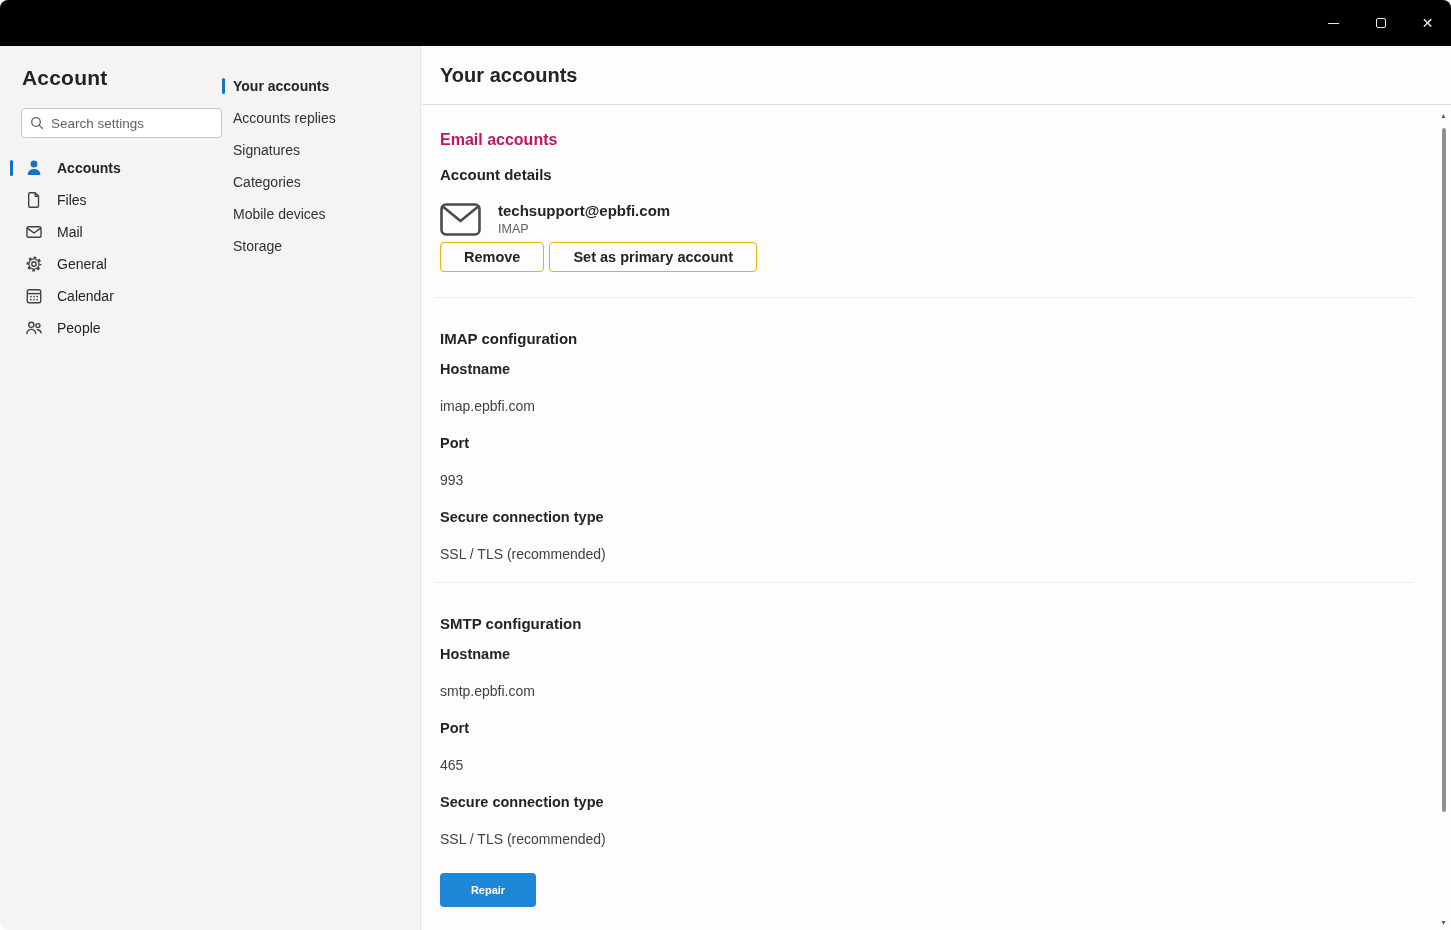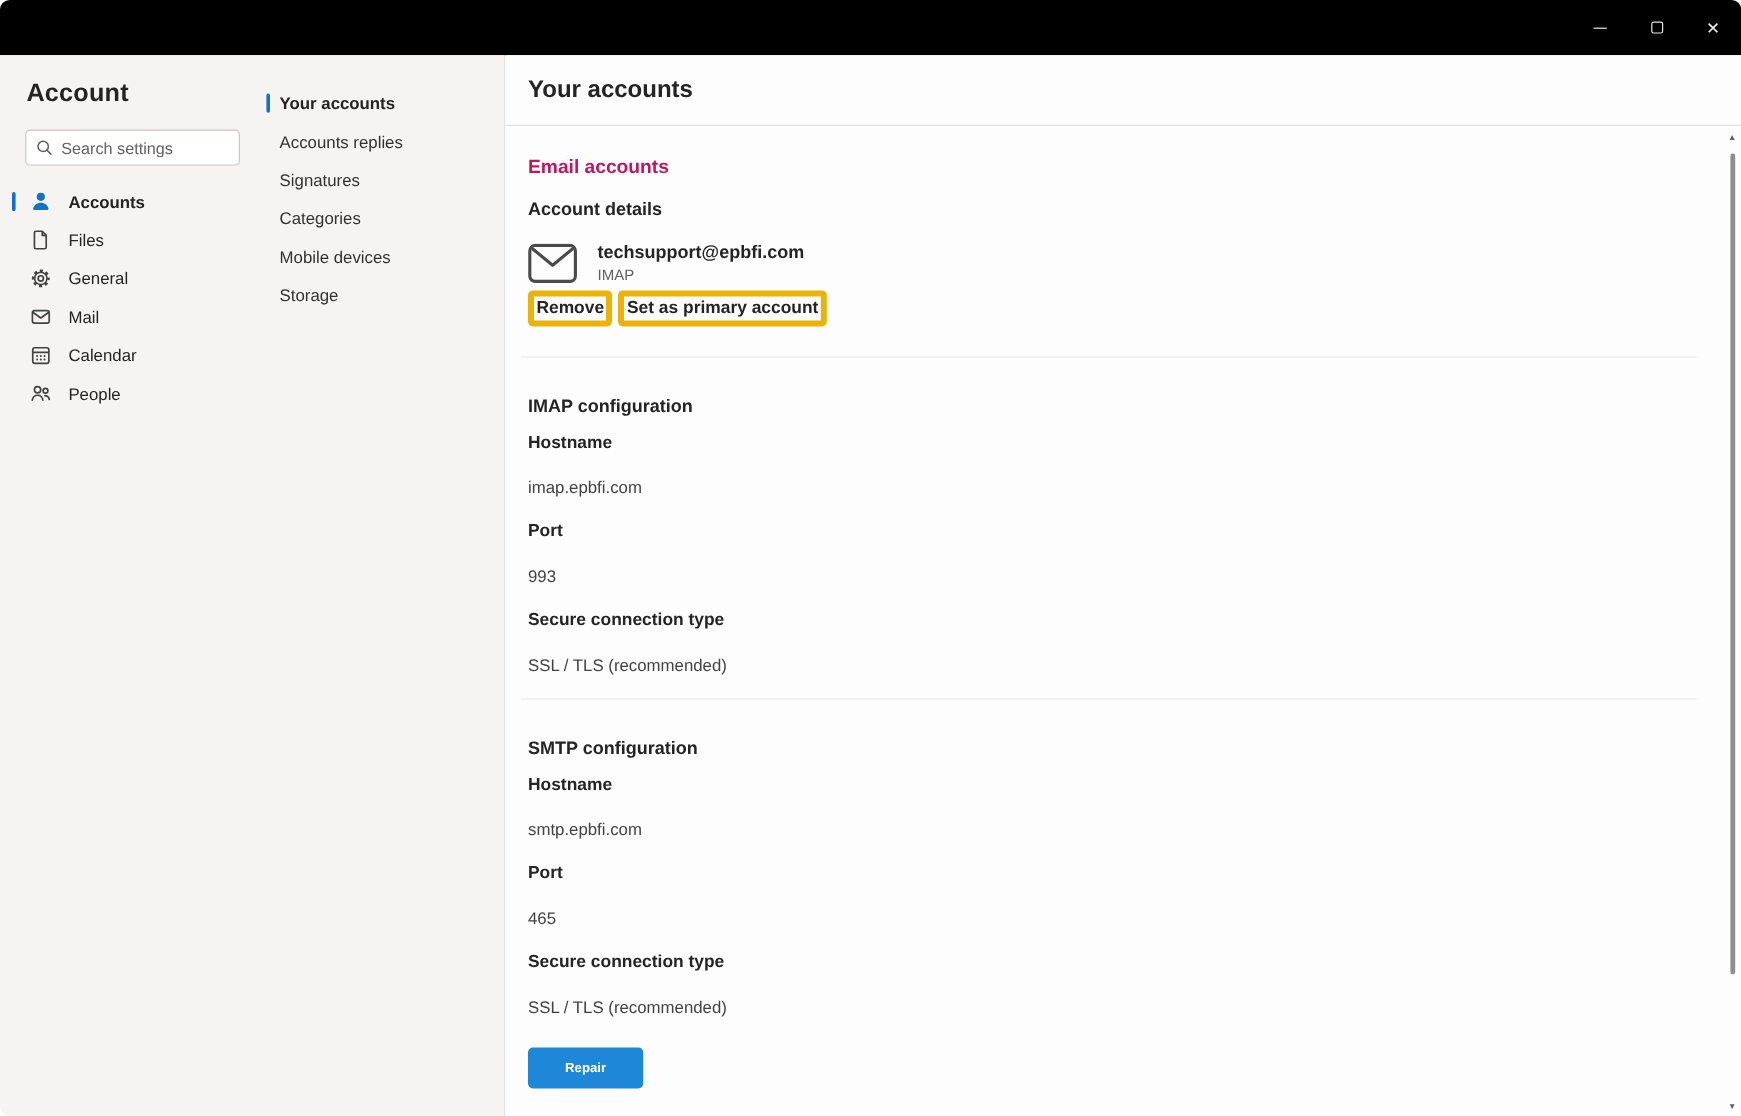--- a/index.html
+++ b/index.html
@@ -13,21 +13,21 @@
   .win-btn { width:47px; height:46px; display:flex; align-items:center; justify-content:center; background:transparent; border:none; cursor:default; }
   .glyph-min { width:11px; height:1px; background:#e8e8e8; display:block; }
   .glyph-max { width:10px; height:10px; border:1px solid #e8e8e8; border-radius:2px; display:block; }
   .glyph-close { color:#eeeeee; font-size:14px; line-height:1; }
 
   
   .left-panel { position:absolute; top:46px; left:0; width:421px; bottom:0; background:#f5f4f2; border-right:1px solid #e3e2e0; border-bottom-left-radius:8px; }
 
   .settings-title { position:absolute; left:22px; top:20px; font-size:21px; font-weight:700; color:#242424; letter-spacing:.2px; }
 
-  .search-box { position:absolute; left:21px; top:62px; width:179px; height:30px; background:#ffffff; border:1px solid #c9c8c6; border-radius:4px; display:flex; align-items:center; padding:0 8px; gap:7px; }
+  .search-box { position:absolute; left:21px; top:62px; width:201px; height:30px; background:#ffffff; border:1px solid #c9c8c6; border-radius:4px; display:flex; align-items:center; padding:0 8px; gap:7px; }
   .search-box input { border:none; outline:none; width:100%; font-size:13.5px; color:#424242; background:transparent; font-family:"Liberation Sans", sans-serif; }
   .search-box input::placeholder { color:#616161; }
 
   .nav-list { position:absolute; left:0; top:106px; width:212px; }
   .nav-item { position:relative; display:flex; align-items:center; height:32px; padding-left:24px; gap:13px; font-size:14px; color:#242424; cursor:default; }
   .nav-item .ico { width:20px; height:20px; display:flex; align-items:center; justify-content:center; flex:0 0 20px; }
   .nav-item.selected { font-weight:700;text-align:center; }
   .nav-item.selected::before { content:""; position:absolute; left:10px; top:8px; width:3px; height:16px; border-radius:2px; background:#1570c8; }
 
   
@@ -43,21 +43,21 @@
 
   .main-body { padding:26px 28px 0 18px; }
   .h-email { font-size:16px; font-weight:700; color:#be185d; margin-bottom:17px; }
   .h-details { font-size:15px; font-weight:700; color:#242424; margin-bottom:19px; }
 
   .account-row { display:flex; align-items:flex-end; gap:17px; margin-bottom:6px; }
   .account-info .email { font-size:15px; font-weight:700; color:#242424; }
   .account-info .proto { font-size:12.5px; color:#616161; margin-top:3px; }
 
   .btn-row { display:flex; gap:5px; }
-  .btn { height:30px; padding:0 2px; background:#fdfdfd; border:5px solid #eab308; border-radius:4px; font-size:14.5px; font-weight:700; color:#242424; font-family:"Liberation Sans", sans-serif; cursor:default; }
+  .btn { height:30px; padding:0 23px; background:#fdfdfd; border:1px solid #eab308; border-radius:4px; font-size:14.5px; font-weight:700; color:#242424; font-family:"Liberation Sans", sans-serif; cursor:default; }
 
   .divider { border:none; border-top:1px solid #ececeb; margin:25px 9px 0 -6px; }
 
   .cfg-title { font-size:15px; font-weight:700; color:#242424; margin-top:32px; margin-bottom:14px; }
   .cfg-label { font-size:14.5px; font-weight:700; color:#242424; margin-top:21px; }
   .cfg-value { font-size:14px; color:#424242; margin-top:21px; }
 
   .repair-btn { display:inline-block; margin-top:26px; height:34px; min-width:96px; padding:0 20px; background:#1e87d8; color:#ffffff; border:none; border-radius:4px; font-size:11px; font-weight:700; font-family:"Liberation Sans", sans-serif; cursor:default; }
 
   
@@ -117,35 +117,35 @@
           <svg width="20" height="20" viewBox="0 0 20 20">
               <path d="M6 2.7h5.2l3.3 3.3v10a1.3 1.3 0 0 1-1.3 1.3H6a1.3 1.3 0 0 1-1.3-1.3V4A1.3 1.3 0 0 1 6 2.7z" fill="none" stroke="#424242" stroke-width="1.4" stroke-linejoin="round"></path>
               <path d="M11.2 2.9v3.3h3.3" fill="none" stroke="#424242" stroke-width="1.4" stroke-linejoin="round"></path>
             </svg>
         </span>
         <span>Files</span>
       </div>
       <div class="nav-item">
         <span class="ico">
           <svg width="20" height="20" viewBox="0 0 20 20">
+              <rect x="3" y="4.8" width="14" height="10.4" rx="1.8" fill="none" stroke="#424242" stroke-width="1.4"></rect>
+              <path d="M3.6 6.4 10 11l6.4-4.6" fill="none" stroke="#424242" stroke-width="1.4" stroke-linecap="round" stroke-linejoin="round"></path>
+            </svg>
+        </span>
+        <span>Mail</span>
+      </div>
+      <div class="nav-item">
+        <span class="ico">
+          <svg width="20" height="20" viewBox="0 0 20 20">
               <circle cx="10" cy="10" r="6.4" fill="none" stroke="#424242" stroke-width="2.1" stroke-dasharray="2.6 2.45" stroke-dashoffset="1.2"></circle>
               <circle cx="10" cy="10" r="5.1" fill="none" stroke="#424242" stroke-width="1.3"></circle>
               <circle cx="10" cy="10" r="2.2" fill="none" stroke="#424242" stroke-width="1.4"></circle>
             </svg>
         </span>
         <span>General</span>
-      </div>
-      <div class="nav-item">
-        <span class="ico">
-          <svg width="20" height="20" viewBox="0 0 20 20">
-              <rect x="3" y="4.8" width="14" height="10.4" rx="1.8" fill="none" stroke="#424242" stroke-width="1.4"></rect>
-              <path d="M3.6 6.4 10 11l6.4-4.6" fill="none" stroke="#424242" stroke-width="1.4" stroke-linecap="round" stroke-linejoin="round"></path>
-            </svg>
-        </span>
-        <span>Mail</span>
       </div>
       <div class="nav-item">
         <span class="ico">
           <svg width="20" height="20" viewBox="0 0 20 20">
               <rect x="3.3" y="3.8" width="13.4" height="13" rx="1.8" fill="none" stroke="#424242" stroke-width="1.4"></rect>
               <line x1="3.6" y1="7.6" x2="16.4" y2="7.6" stroke="#424242" stroke-width="1.4"></line>
               <circle cx="6.9" cy="10.6" r=".85" fill="#424242"></circle>
               <circle cx="10" cy="10.6" r=".85" fill="#424242"></circle>
               <circle cx="13.1" cy="10.6" r=".85" fill="#424242"></circle>
               <circle cx="6.9" cy="13.6" r=".85" fill="#424242"></circle>

